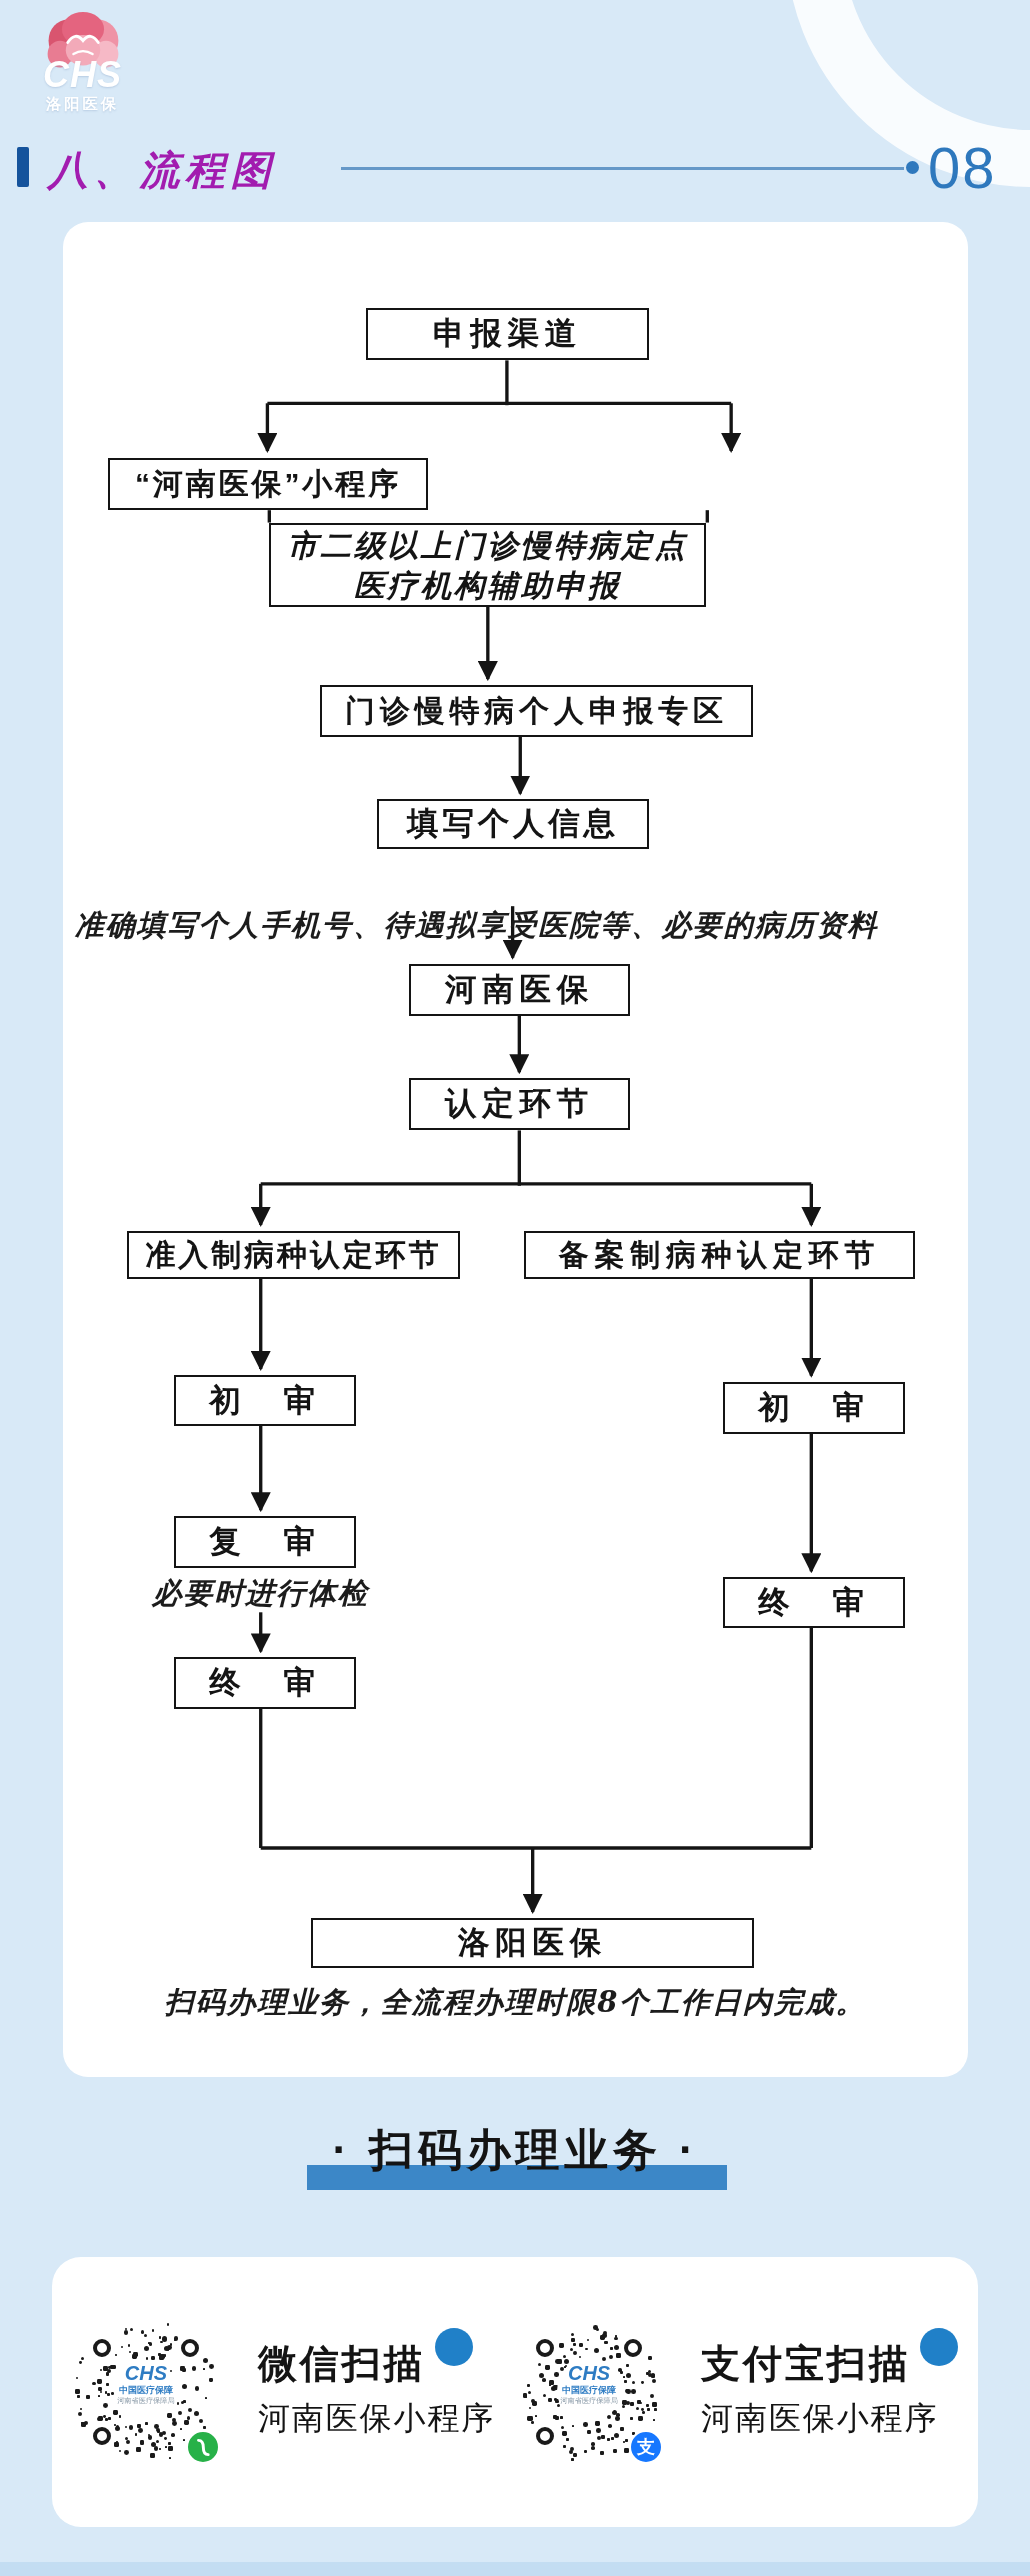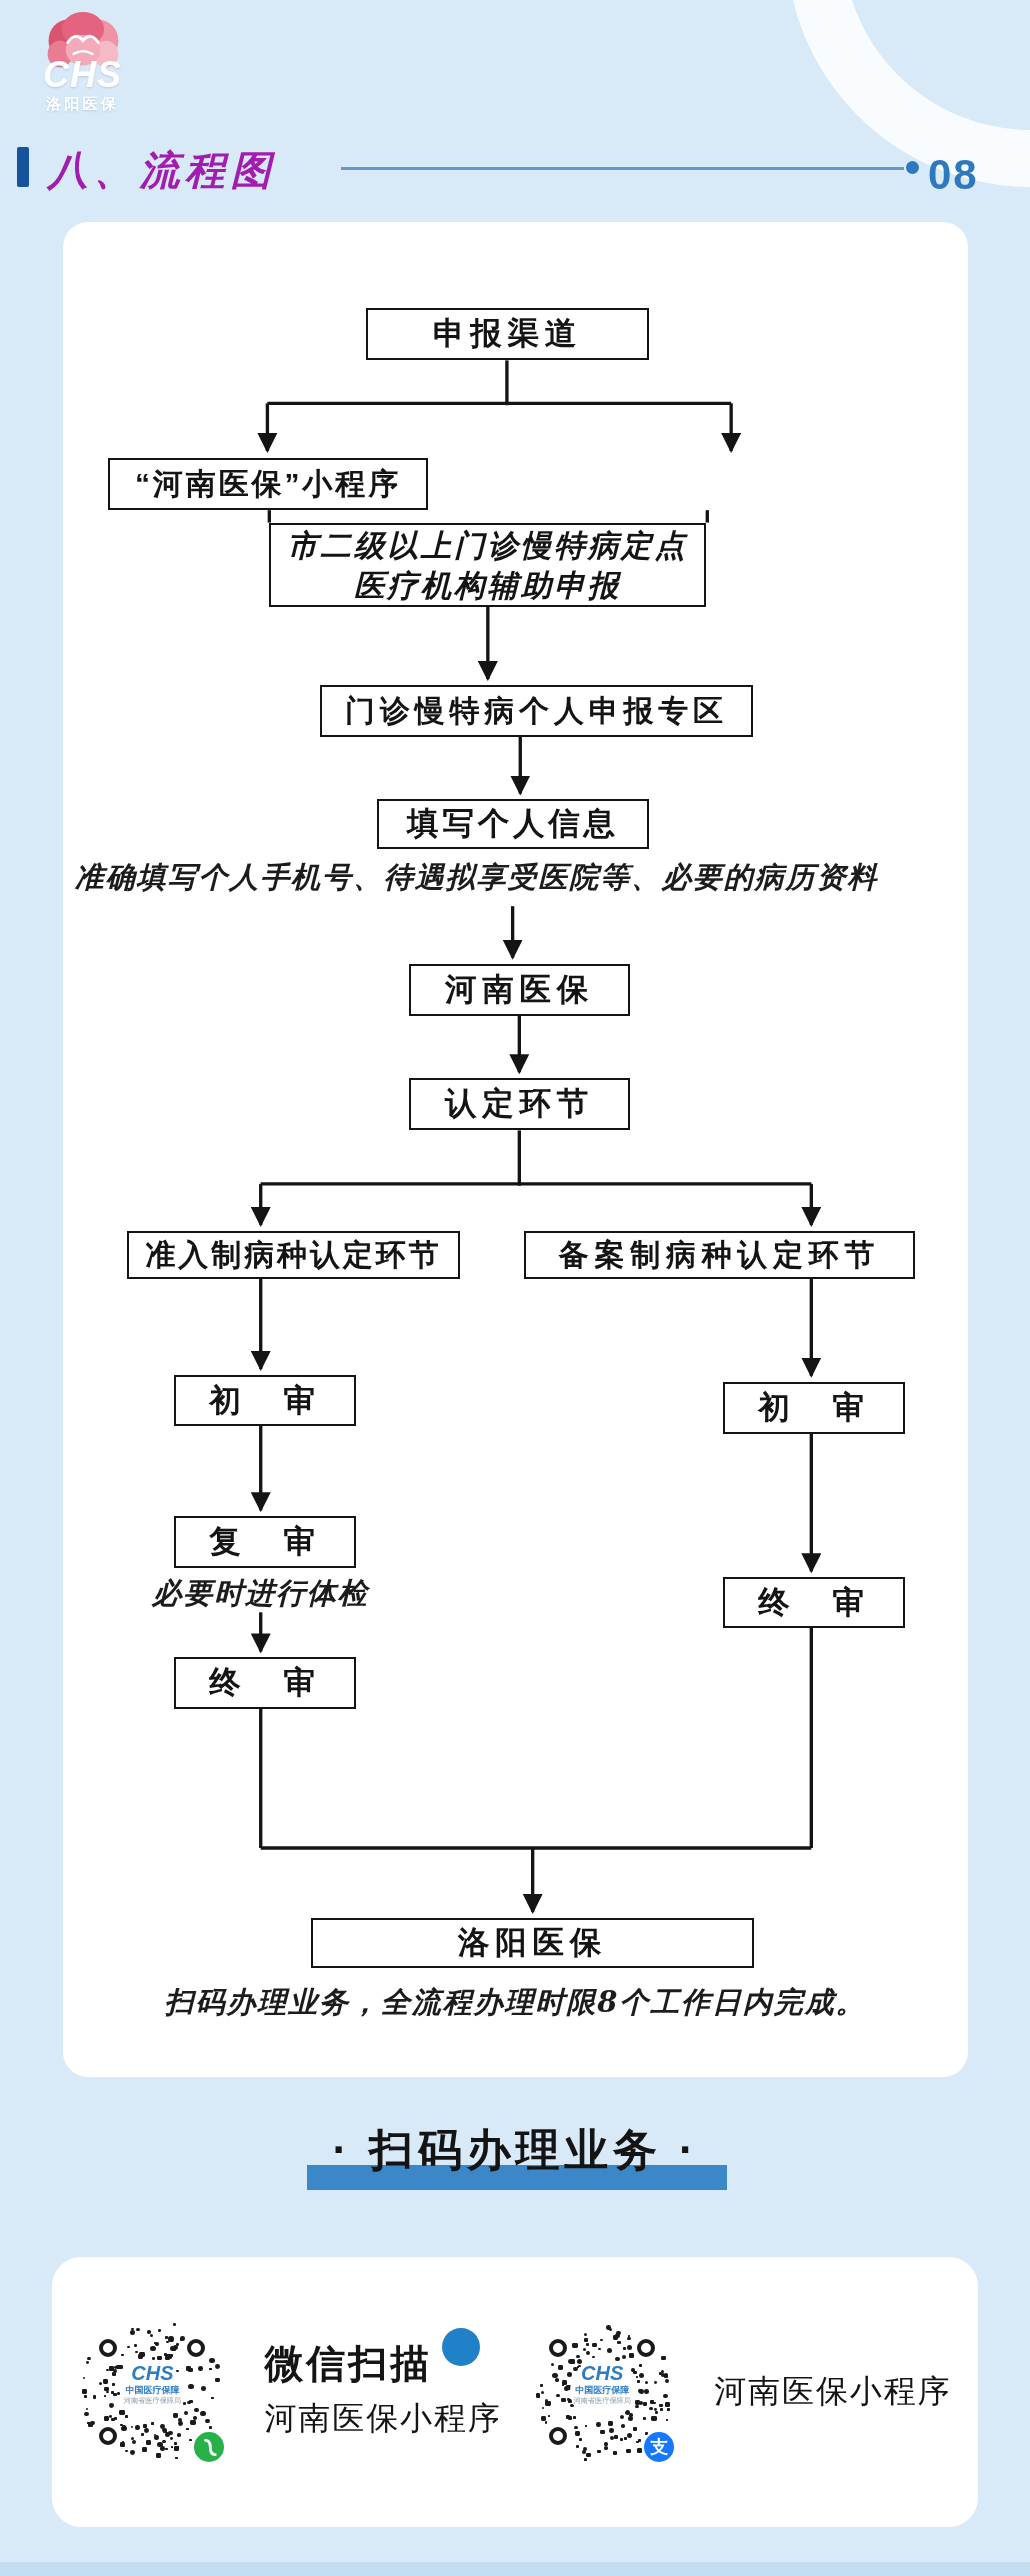--- a/index.html
+++ b/index.html
@@ -16,21 +16,21 @@
   .logo .chs{position:absolute;left:0;top:48px;width:111px;font-weight:bold;font-style:italic;
              font-size:36px;color:#fff;letter-spacing:1px;text-shadow:0 1px 1.9px rgba(120,150,190,.35);}
   .logo .org{position:absolute;left:0;top:88px;width:111px;font-size:15.3px;color:#fff;font-weight:bold;
              letter-spacing:2.9px;text-shadow:0 1px 1.9px rgba(120,150,190,.35);}
 
   
   .sec-bar{position:absolute;left:17px;top:147px;width:11.5px;height:40px;background:#15539c;border-radius:1.9px;}
   .sec-title{position:absolute;left:48px;top:143px;font-size:40px;font-weight:bold;color:#a21caf;letter-spacing:5.7px;font-style:italic;}
   .sec-line{position:absolute;left:341px;top:167px;width:563px;height:2.9px;background:#6598c8;}
   .sec-dot{position:absolute;left:906px;top:161px;width:13.4px;height:13.4px;border-radius:50%;background:#2e78bd;}
-  .page-num{position:absolute;left:928px;top:151px;font-size:42px;font-weight:bold;color:#2e78bd;letter-spacing:1.9px;}
+  .page-num{position:absolute;left:928px;top:134px;font-size:58px;font-weight:normal;color:#2e78bd;letter-spacing:1.9px;}
 
   
   .card{position:absolute;left:63px;top:222px;width:905px;height:1855px;background:#fff;border-radius:25px;}
   .flow-svg{position:absolute;left:0;top:0;}
   .fbox{position:absolute;background:#fff;border:2.9px solid #141414;box-sizing:border-box;
         display:flex;align-items:center;justify-content:center;color:#141414;font-weight:bold;
         font-size:31.5px;letter-spacing:5.7px;white-space:nowrap;}
   .fbox.small{font-size:30px;letter-spacing:2.9px;}
   .script{font-family:"DejaVu Serif",serif;font-style:italic;font-weight:600;color:#1c1c1c;}
   .assist{flex-direction:column;font-family:"DejaVu Serif",serif;font-style:italic;font-weight:600;
@@ -131,21 +131,21 @@
     <div class="fbox small" style="left:45px;top:236px;width:320px;height:52px;">“河南医保”小程序</div>
 
     <div class="fbox assist" style="left:206px;top:301px;width:437px;height:84px;">
       <div>市二级以上门诊慢特病定点</div>
       <div>医疗机构辅助申报</div>
     </div>
 
     <div class="fbox small" style="left:257px;top:463px;width:433px;height:52px;letter-spacing:4.8px;">门诊慢特病个人申报专区</div>
     <div class="fbox" style="left:314px;top:577px;width:272px;height:50px;letter-spacing:3.8px;">填写个人信息</div>
 
-    <div class="note script" style="left:0;top:636px;width:827px;">准确填写个人手机号、待遇拟享受医院等、必要的病历资料</div>
+    <div class="note script" style="left:0;top:684px;width:827px;">准确填写个人手机号、待遇拟享受医院等、必要的病历资料</div>
 
     <div class="fbox" style="left:346px;top:742px;width:221px;height:52px;">河南医保</div>
     <div class="fbox small" style="left:64px;top:1009px;width:333px;height:48px;">准入制病种认定环节</div>
 
     <div class="fbox" style="left:346px;top:856px;width:221px;height:52px;">认定环节</div>
     <div class="fbox small" style="left:461px;top:1009px;width:391px;height:48px;letter-spacing:5.7px;">备案制病种认定环节</div>
 
     <div class="fbox" style="left:111px;top:1153px;width:182px;height:51px;">初　审</div>
     <div class="fbox" style="left:111px;top:1294px;width:182px;height:52px;">复　审</div>
     <div class="note script" style="left:35px;top:1352px;width:325px;">必要时进行体检</div>
@@ -460,20 +460,24 @@
         <div class="qr-eye" style="left:109px;top:21px;"></div>
         <div class="qr-eye" style="left:21px;top:109px;"></div>
         <div class="qr-center">
           <div class="qr-chs">CHS</div>
           <div class="qr-org">中国医疗保障</div>
           <div class="qr-bureau">河南省医疗保障局</div>
         </div>
         <div class="app-badge" style="background:#1677ff;">支</div>
       </div>
       <div class="qr-text">
+        <div class="qr-title-row">
+          <div class="qr-title">支付宝扫描</div>
+          <div class="blue-dot"></div>
+        </div>
         <div class="qr-sub">河南医保小程序</div>
       </div>
     </div>
 
   </div>
 
   <div class="footer-strip"></div>
 </div>
 
 

